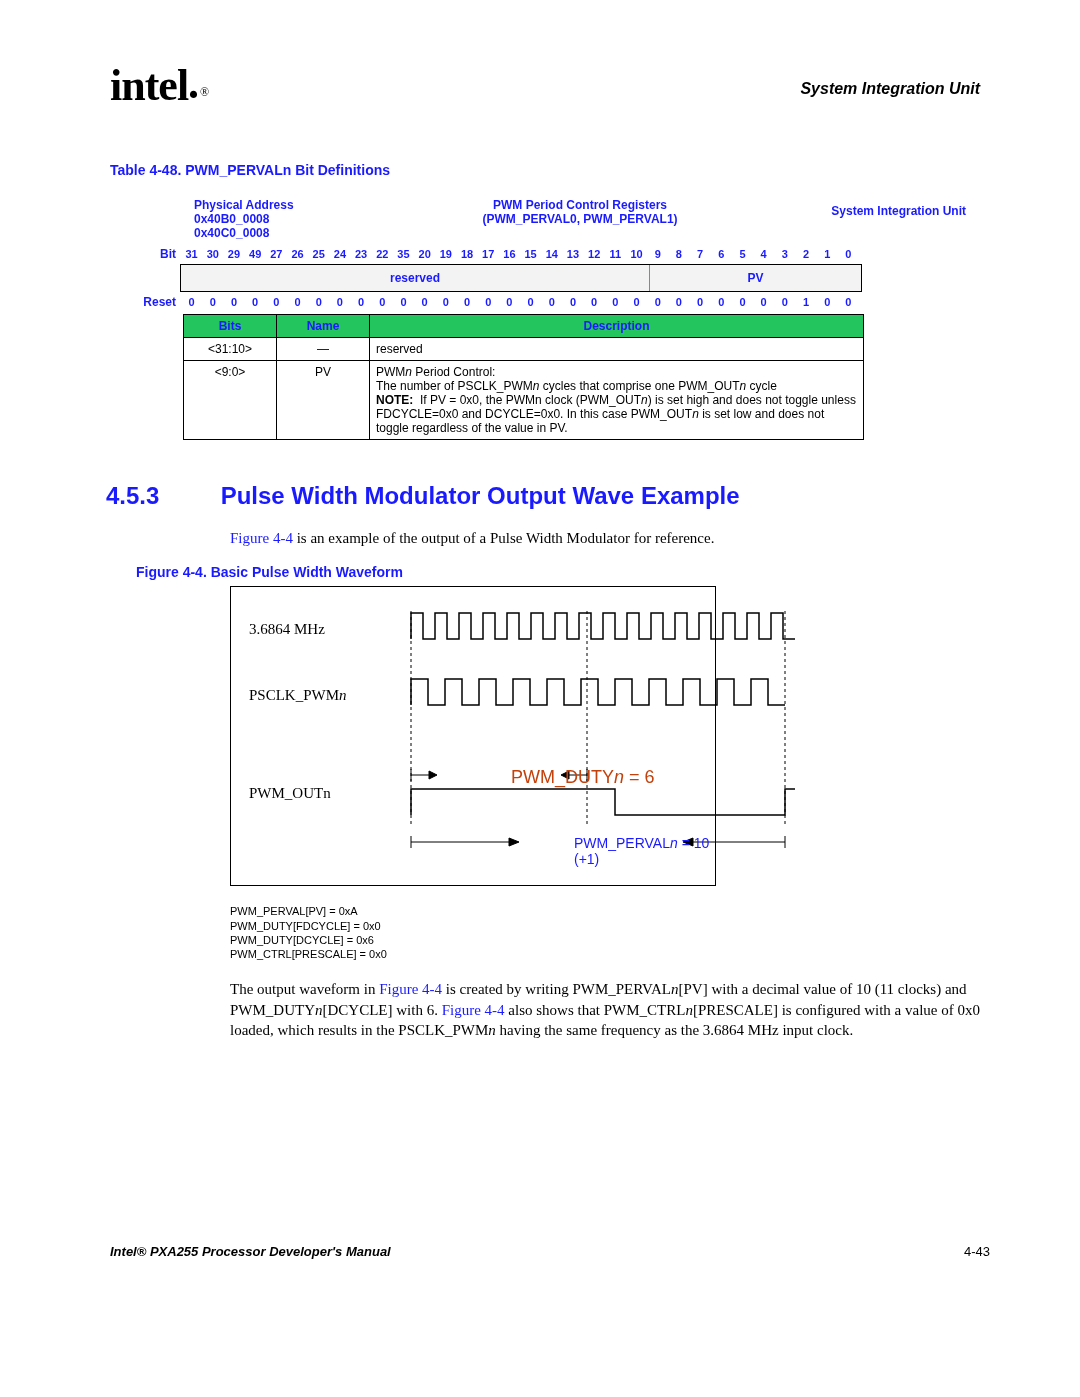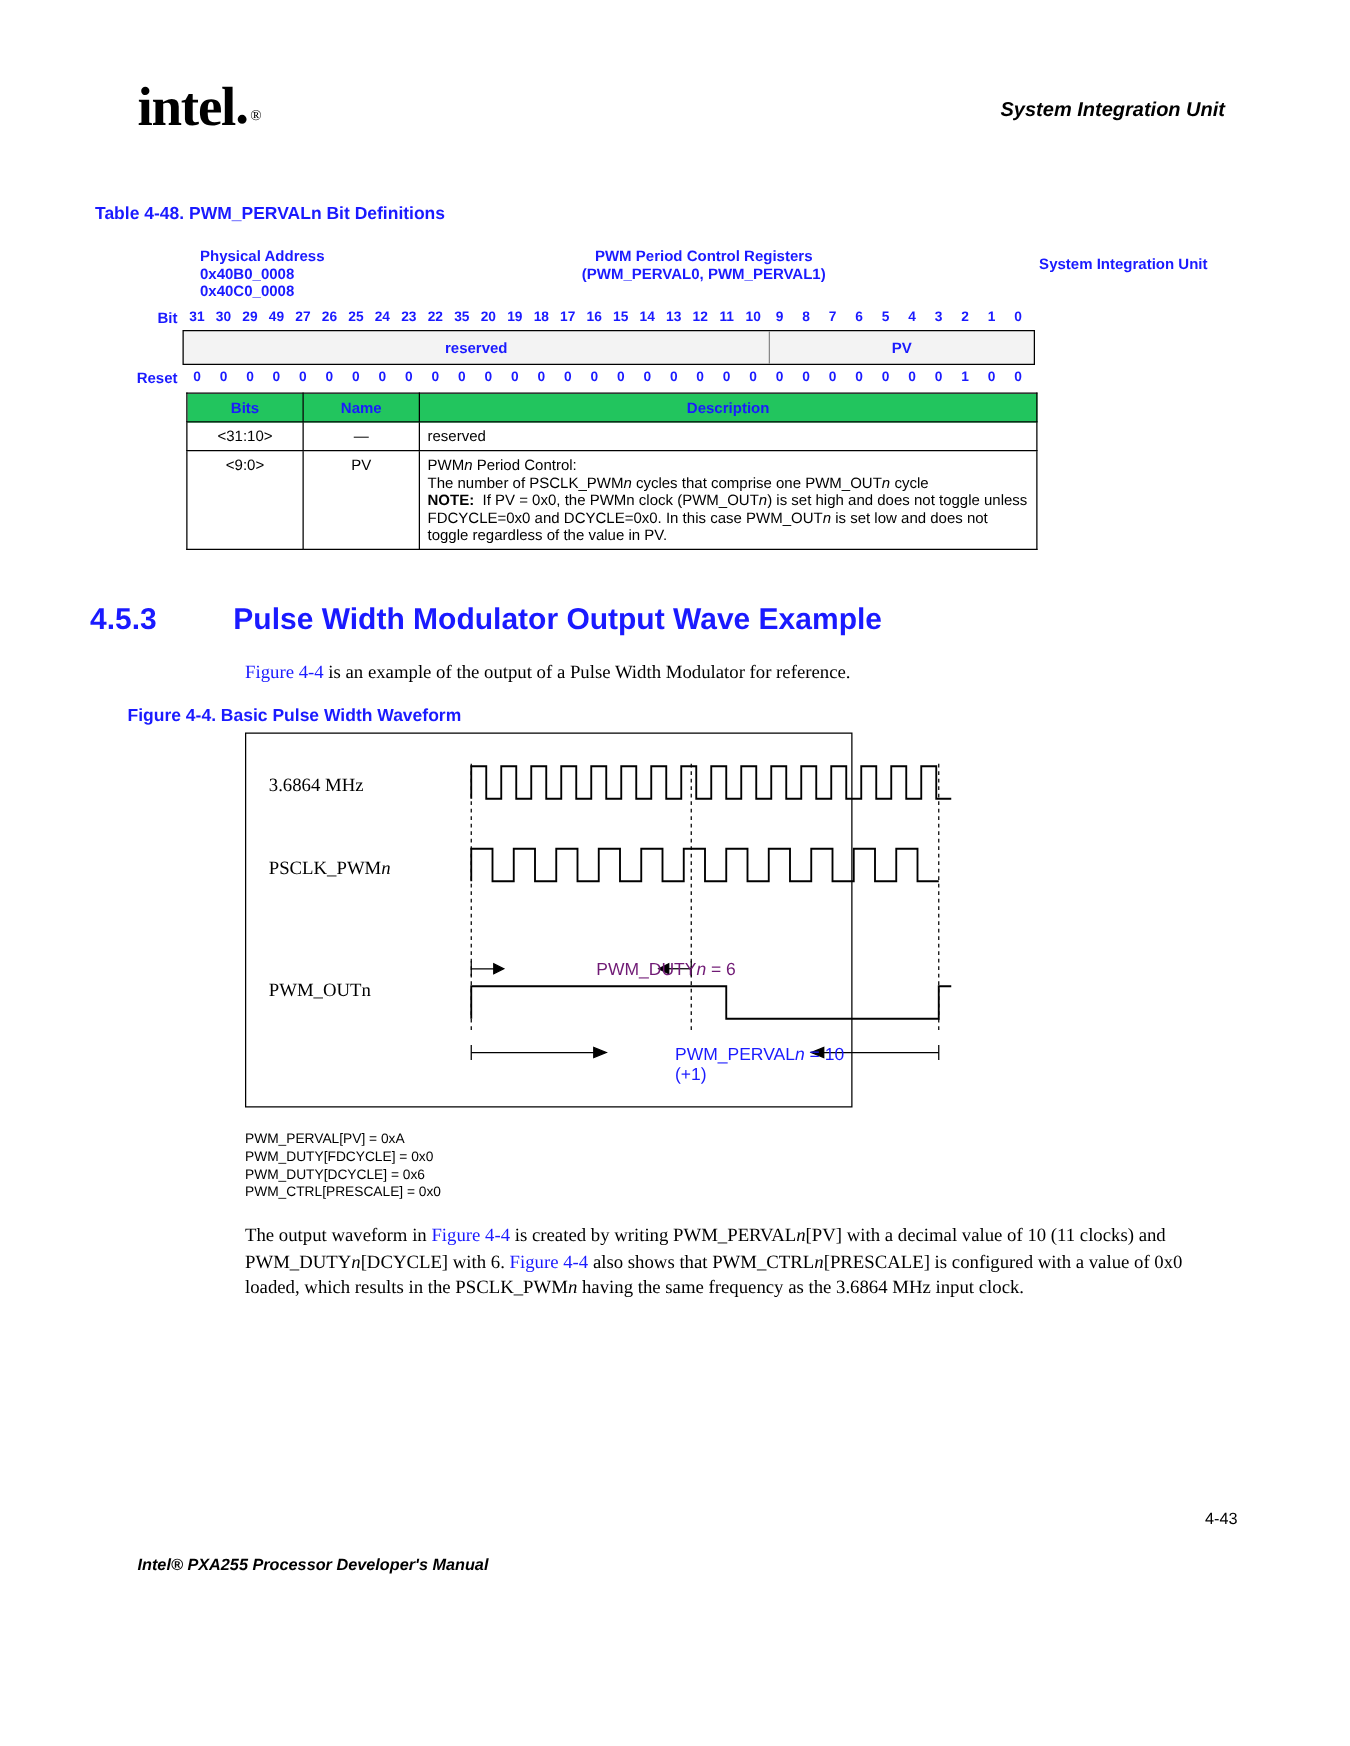--- a/index.html
+++ b/index.html
@@ -5,21 +5,21 @@
   body {
     margin: 0;
     padding: 0;
     background: #fff;
     font-family: Arial, Helvetica, sans-serif;
     font-size: 14px;
     color: #000;
     width: 1080px;
   }
   .page {
-    padding: 60px 90px 40px 76px;
+    padding: 60px 90px 40px 110px;
     position: relative;
     height: 1297px;
     box-sizing: border-box;
   }
   .header-right {
     position: absolute;
     top: 80px;
     right: 100px;
     font-weight: bold;
     font-style: italic;
@@ -162,22 +162,22 @@
   }
   .figbox .rowlabel {
     position: absolute;
     font-family: 'Times New Roman', serif;
     font-size: 15px;
     left: 18px;
   }
   .figbox svg { position:absolute; left: 170px; top: 10px; }
   .figbox .ann1 {
     position: absolute;
-    color: #701a75;
-    font-size: 14px;
+    color: #c2410c;
+    font-size: 18px;
     left: 280px;
     top: 180px;
   }
   .figbox .ann2 {
     position: absolute;
     color: #1a1aff;
     font-size: 14px;
     left: 305px;
     top: 248px;
     margin-left: 38px;
@@ -192,21 +192,21 @@
   .footer {
     position: absolute;
     bottom: 38px;
     left: 110px;
     right: 90px;
     font-size: 13px;
     font-family: Arial, sans-serif;
     display: flex;
     justify-content: space-between;
   }
-  .footer .fl { font-style: italic; font-weight: bold; margin-top: 37px; }
+  .footer .fl { font-style: italic; font-weight: bold; }
 </style>
 </head>
 <body>
 
 <div class="page">
 
   <div class="logo">
     <span>intel</span><span class="dot">.</span><sub class="reg">®</sub>
   </div>
   <div class="header-right">System Integration Unit</div>

